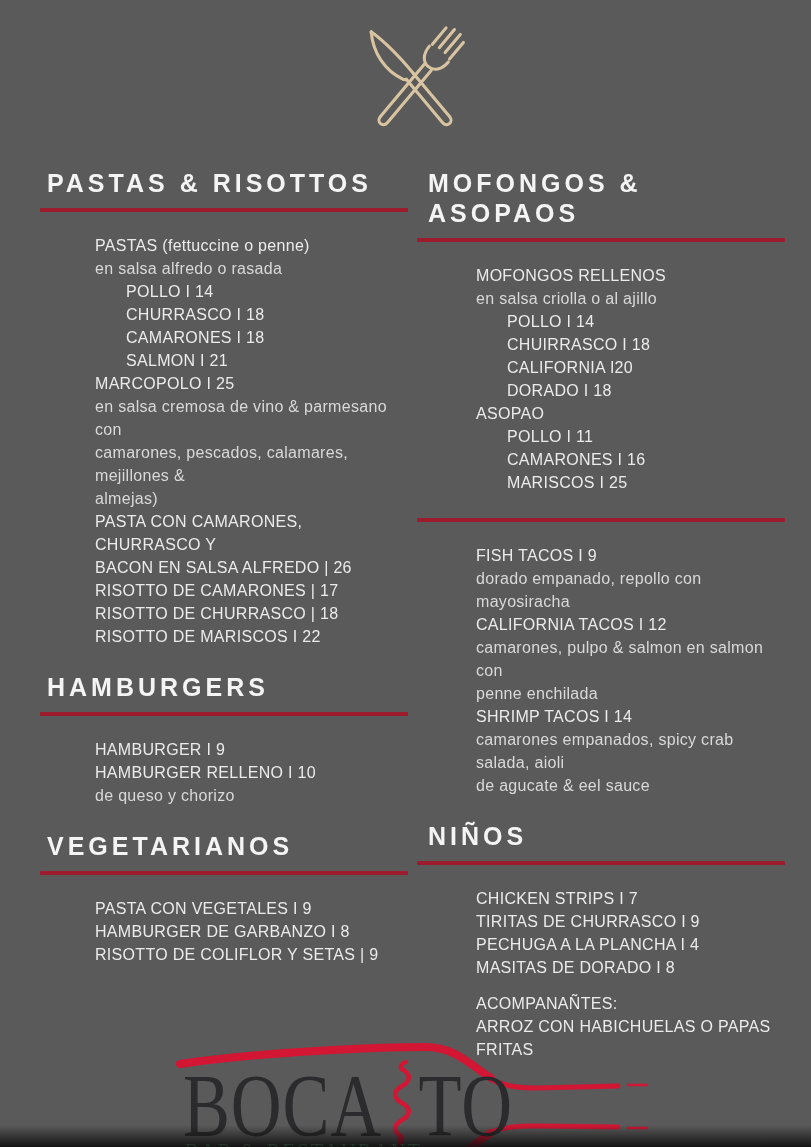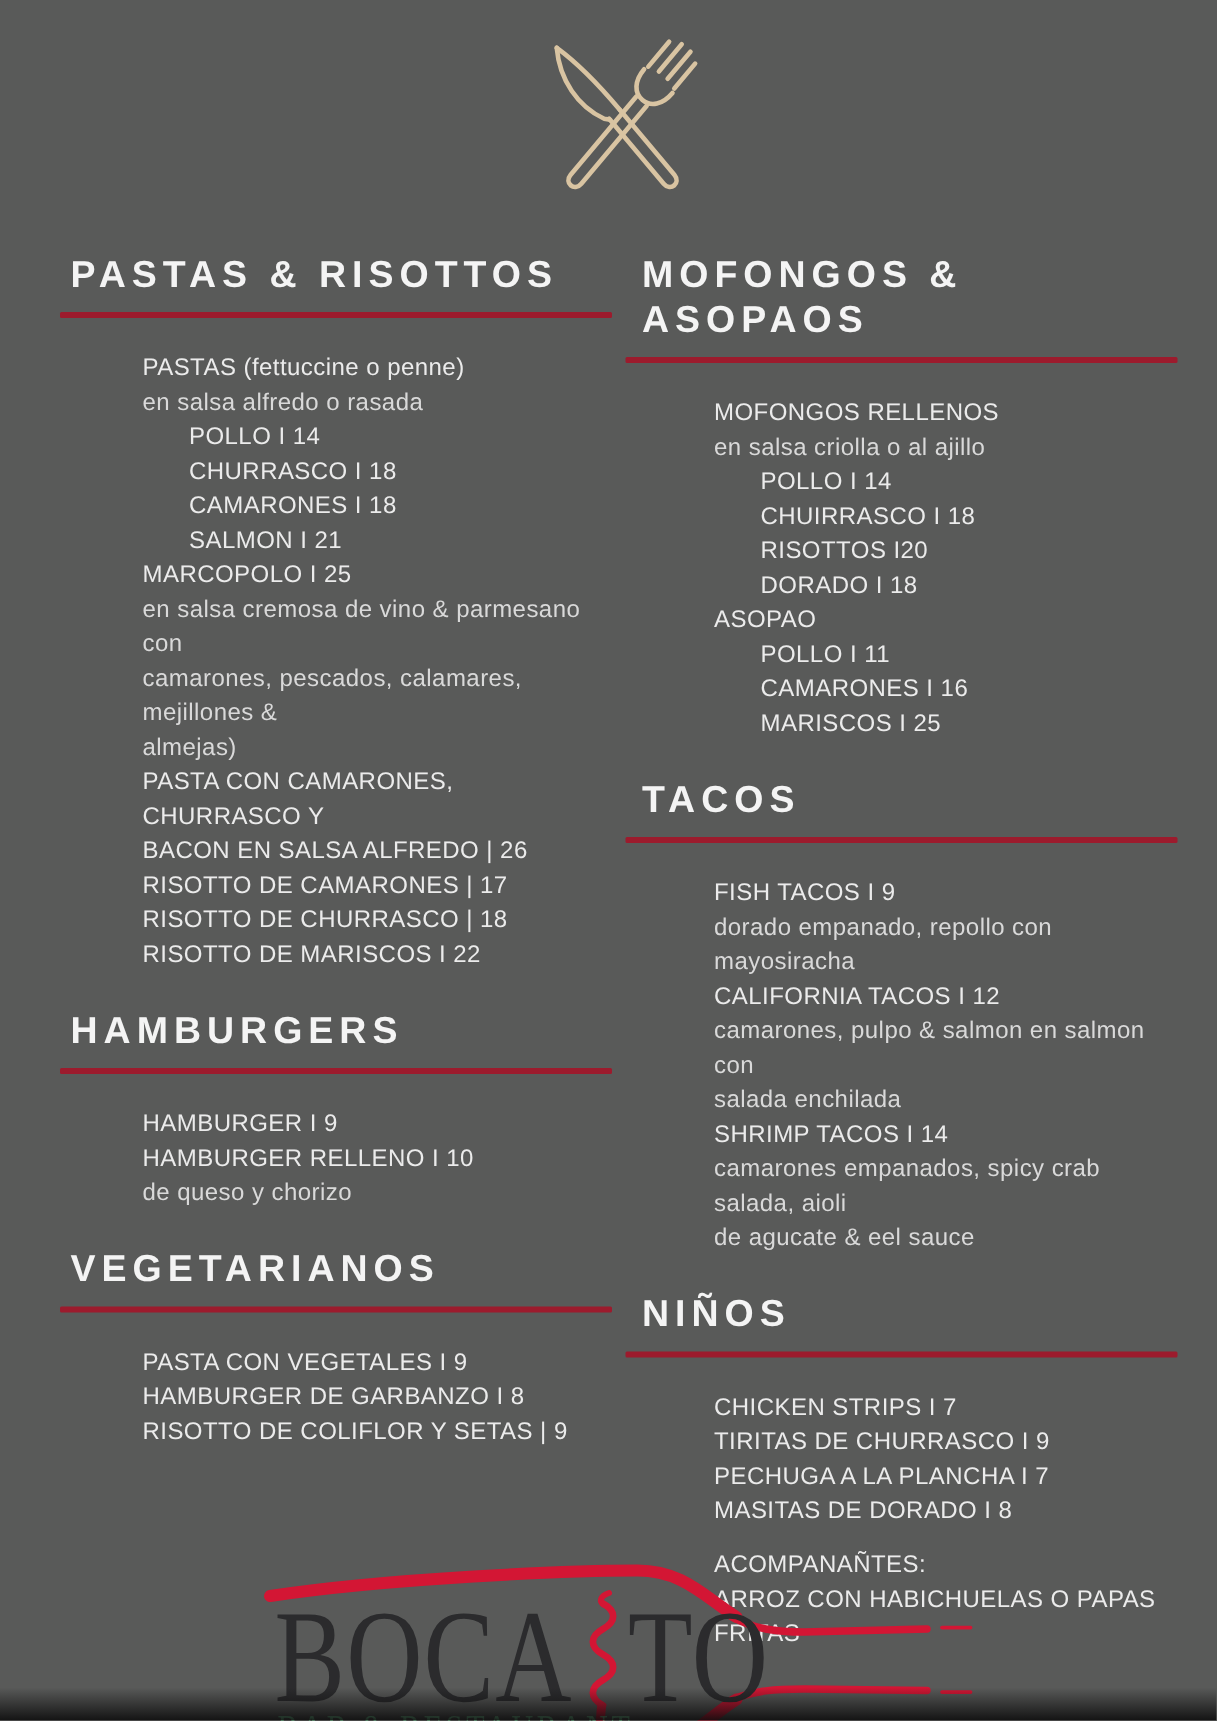--- a/index.html
+++ b/index.html
@@ -119,51 +119,50 @@
 <div class="col col-right">
   <div class="section">
     <h2>MOFONGOS &amp; ASOPAOS</h2>
     <div class="rule"></div>
     <div class="items">
 
     <div class="line item"><span>MOFONGOS RELLENOS</span></div>
         <div class="line desc"><span>en salsa criolla o al ajillo</span></div>
         <div class="line item indent"><span>POLLO I 14</span></div>
         <div class="line item indent"><span>CHUIRRASCO I 18</span></div>
-        <div class="line item indent"><span>RISOTTOS I20</span></div>
+        <div class="line item indent"><span>CALIFORNIA I20</span></div>
         <div class="line item indent"><span>DORADO I 18</span></div>
         <div class="line item"><span>ASOPAO</span></div>
         <div class="line item indent"><span>POLLO I 11</span></div>
         <div class="line item indent"><span>CAMARONES I 16</span></div>
         <div class="line item indent"><span>MARISCOS I 25</span></div>
       </div>
   </div>
   <div class="section">
-    <h2>TACOS</h2>
     <div class="rule"></div>
     <div class="items">
 
     <div class="line item"><span>FISH TACOS I 9</span></div>
         <div class="line desc"><span>dorado empanado, repollo con mayosiracha</span></div>
         <div class="line item"><span>CALIFORNIA TACOS I 12</span></div>
         <div class="line desc"><span>camarones, pulpo &amp; salmon en salmon con</span></div>
-        <div class="line desc"><span>salada enchilada</span></div>
+        <div class="line desc"><span>penne enchilada</span></div>
         <div class="line item"><span>SHRIMP TACOS I 14</span></div>
         <div class="line desc"><span>camarones empanados, spicy crab salada, aioli</span></div>
         <div class="line desc"><span>de agucate &amp; eel sauce</span></div>
       </div>
   </div>
   <div class="section">
     <h2>NIÑOS</h2>
     <div class="rule"></div>
     <div class="items">
 
     <div class="line item"><span>CHICKEN STRIPS I 7</span></div>
         <div class="line item"><span>TIRITAS DE CHURRASCO I 9</span></div>
-        <div class="line item"><span>PECHUGA A LA PLANCHA I 7</span></div>
+        <div class="line item"><span>PECHUGA A LA PLANCHA I 4</span></div>
         <div class="line item"><span>MASITAS DE DORADO I 8</span></div>
         <div class="line spacer"><span></span></div>
         <div class="line item"><span>ACOMPANAÑTES:</span></div>
         <div class="line item"><span>ARROZ CON HABICHUELAS O PAPAS FRITAS</span></div>
       </div>
   </div>
 </div>
 
 <div class="logo">
   <svg width="660" height="150" viewBox="0 0 660 150">

